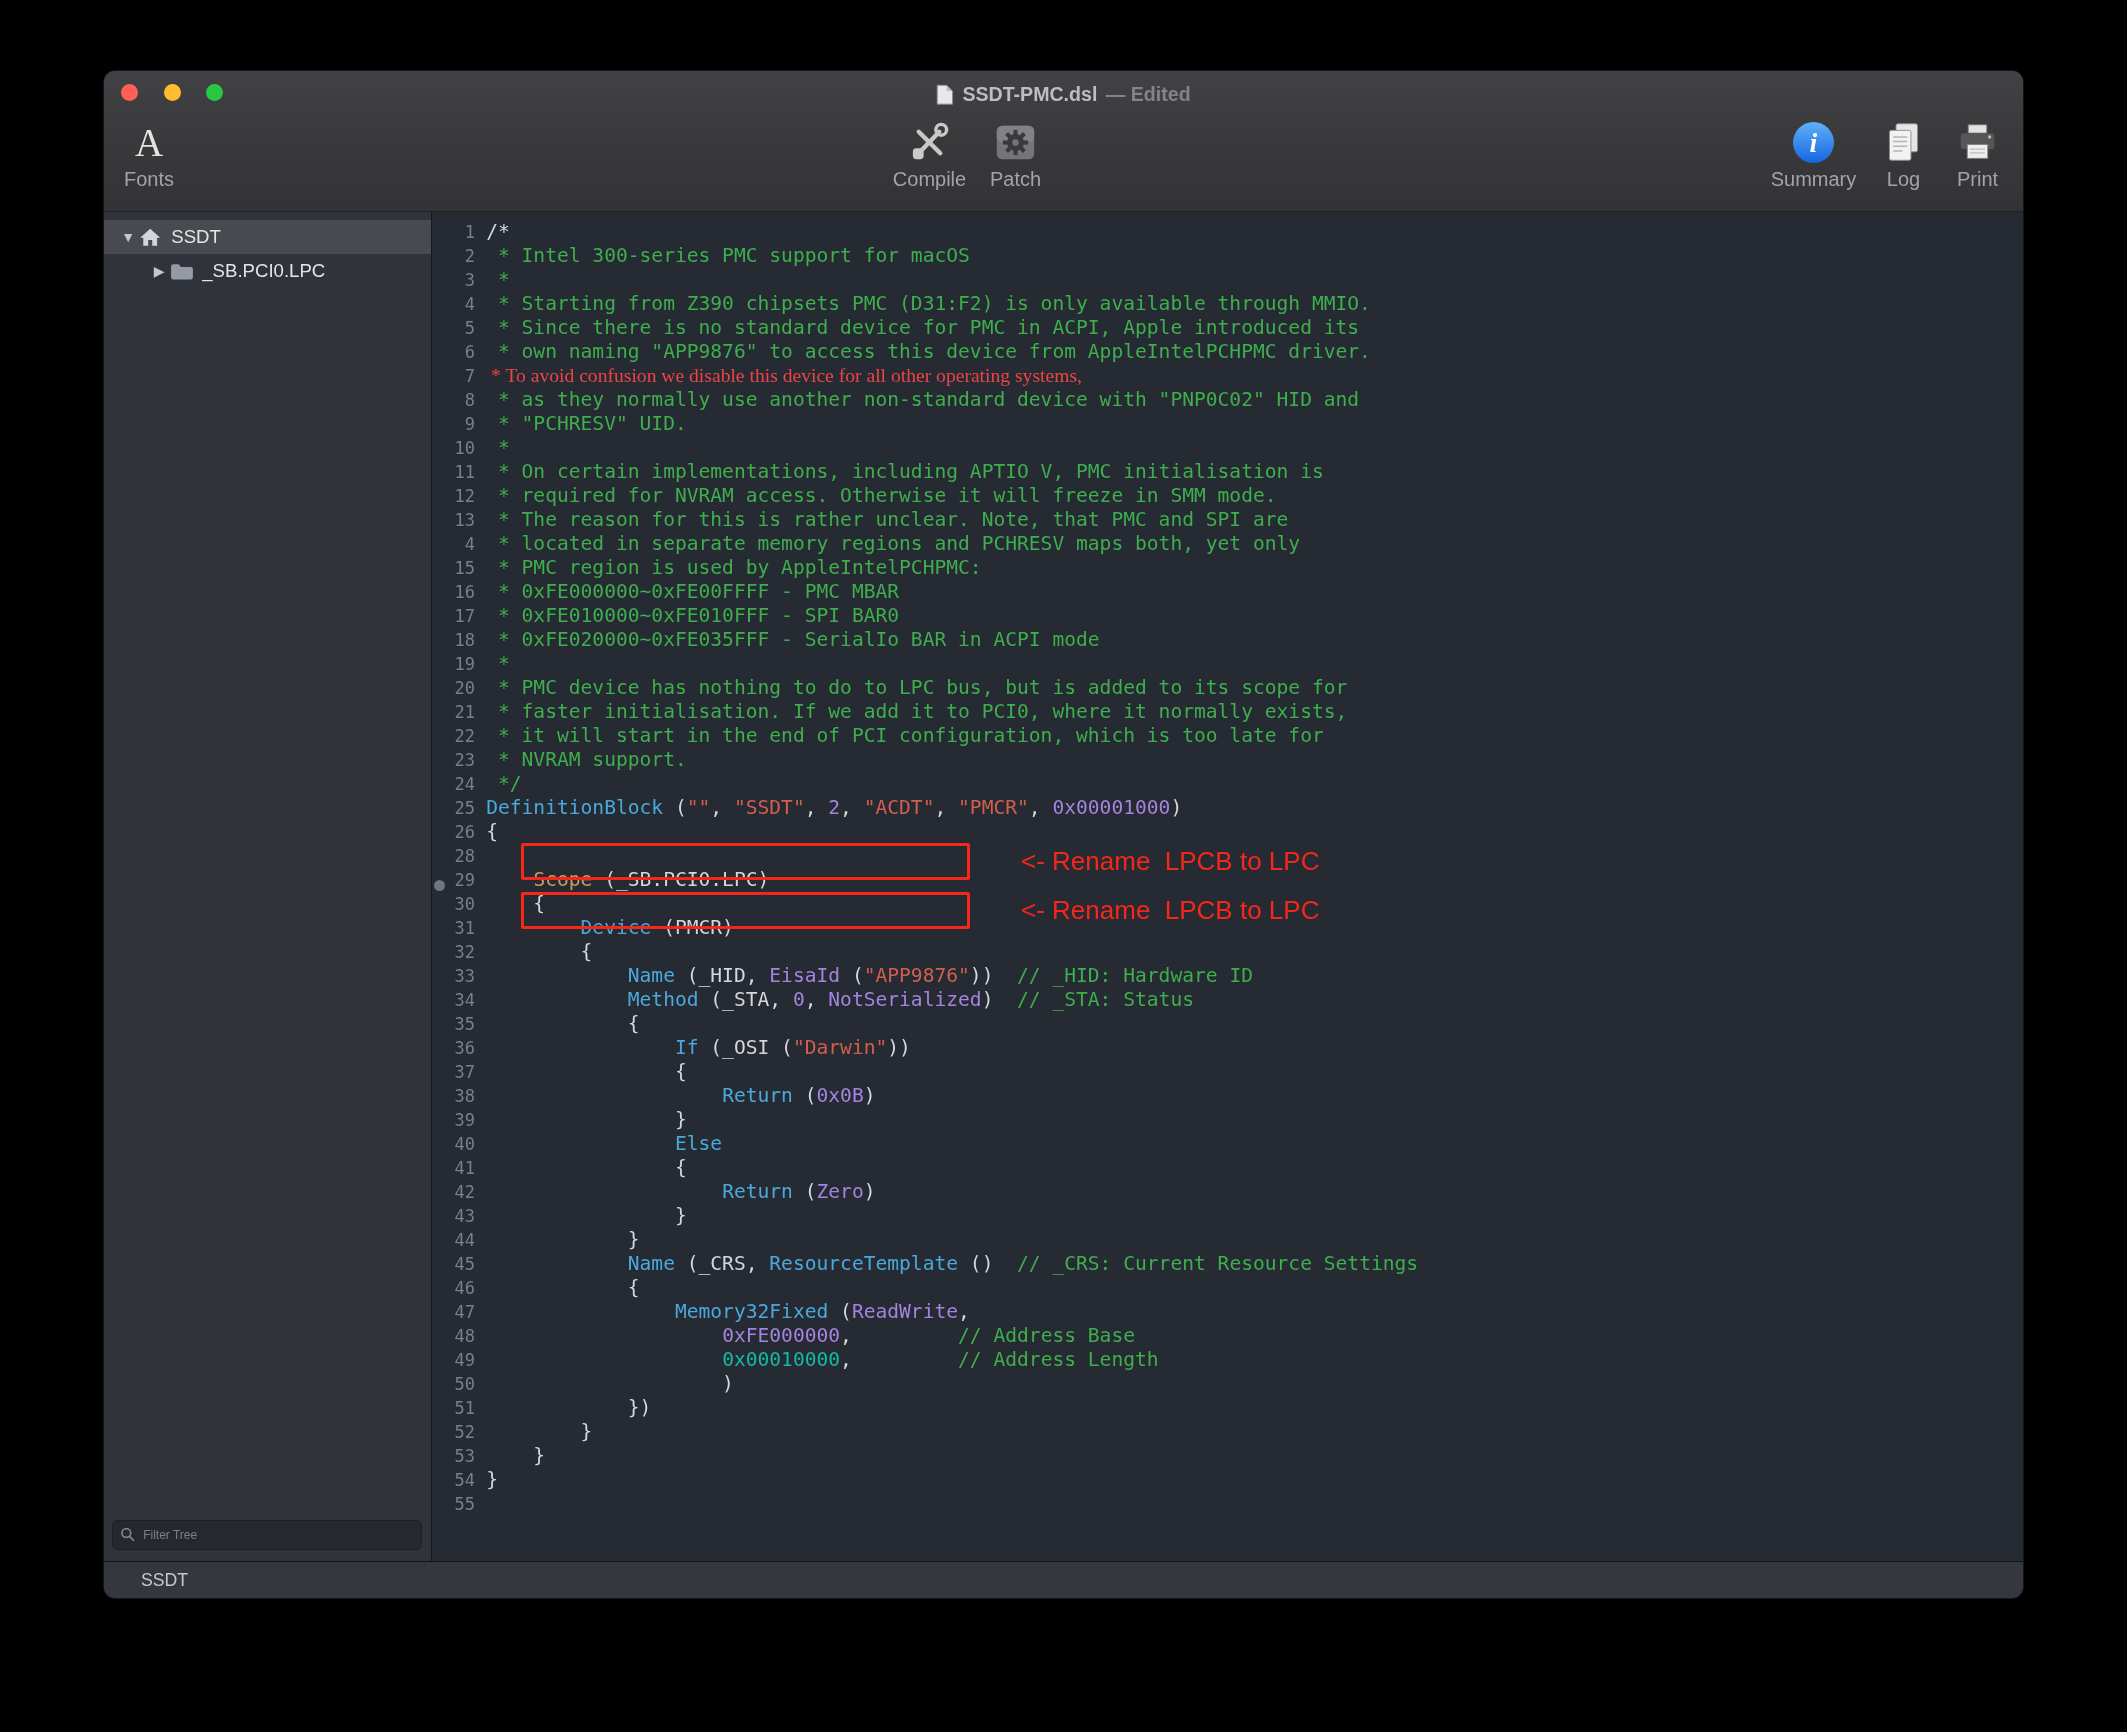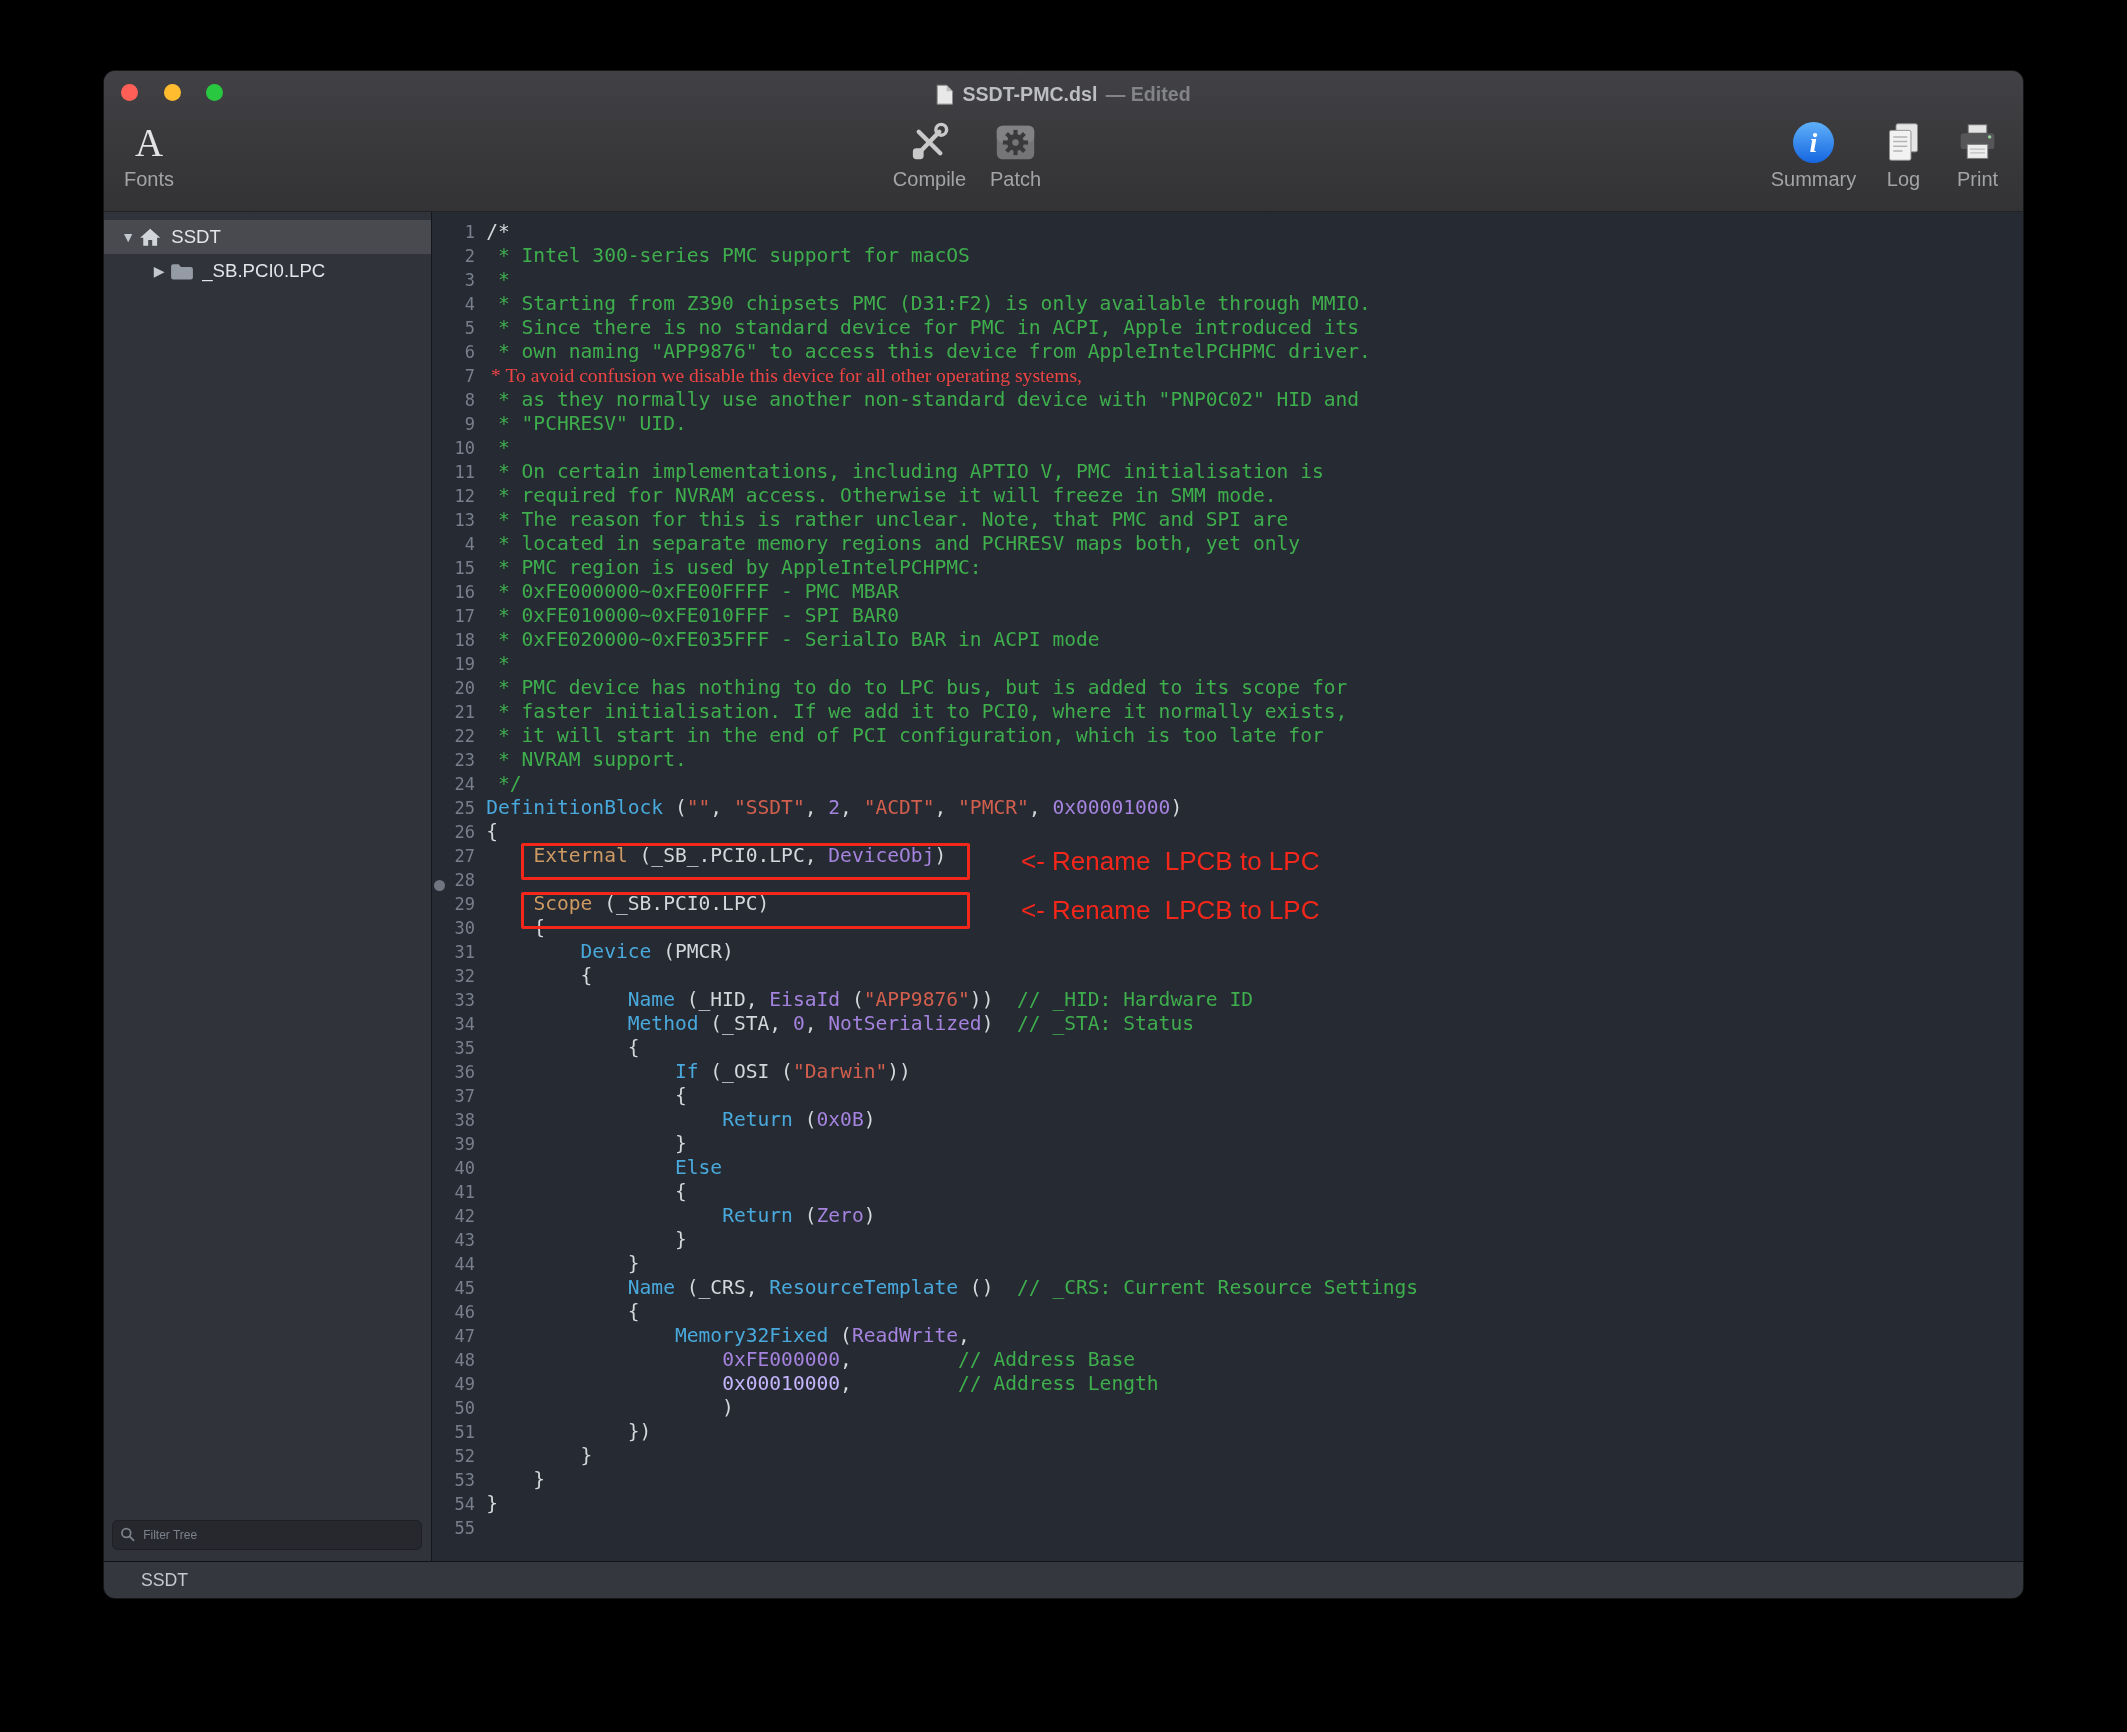--- a/index.html
+++ b/index.html
@@ -331,24 +331,20 @@
           </div>
           <div class="code-line">
             <span class="line-no">25</span>
             <span class="line-text"><span style="color: rgb(74, 169, 220);">DefinitionBlock</span><span style="color: rgb(212, 215, 220);"> (</span><span style="color: rgb(210, 95, 77);">""</span><span style="color: rgb(212, 215, 220);">, </span><span style="color: rgb(210, 95, 77);">"SSDT"</span><span style="color: rgb(212, 215, 220);">, </span><span style="color: rgb(165, 131, 222);">2</span><span style="color: rgb(212, 215, 220);">, </span><span style="color: rgb(210, 95, 77);">"ACDT"</span><span style="color: rgb(212, 215, 220);">, </span><span style="color: rgb(210, 95, 77);">"PMCR"</span><span style="color: rgb(212, 215, 220);">, </span><span style="color: rgb(165, 131, 222);">0x00001000</span><span style="color: rgb(212, 215, 220);">)</span></span>
           </div>
           <div class="code-line">
             <span class="line-no">26</span>
             <span class="line-text"><span style="color: rgb(212, 215, 220);">{</span></span>
           </div>
           <div class="code-line">
-            <span class="line-no">27</span>
-            <span class="line-text"><span style="color: rgb(212, 215, 220);">    </span><span style="color: rgb(207, 154, 98);">External</span><span style="color: rgb(212, 215, 220);"> (_SB_.PCI0.LPC, </span><span style="color: rgb(165, 131, 222);">DeviceObj</span><span style="color: rgb(212, 215, 220);">)</span></span>
-          </div>
-          <div class="code-line">
             <span class="line-no">28</span>
             <span class="line-text"></span>
           </div>
           <div class="code-line">
             <span class="line-no">29</span>
             <span class="line-text"><span style="color: rgb(212, 215, 220);">    </span><span style="color: rgb(207, 154, 98);">Scope</span><span style="color: rgb(212, 215, 220);"> (_SB.PCI0.LPC)</span></span>
           </div>
           <div class="code-line">
             <span class="line-no">30</span>
             <span class="line-text"><span style="color: rgb(212, 215, 220);">    {</span></span>
@@ -420,21 +416,21 @@
           <div class="code-line">
             <span class="line-no">47</span>
             <span class="line-text"><span style="color: rgb(212, 215, 220);">                </span><span style="color: rgb(74, 169, 220);">Memory32Fixed</span><span style="color: rgb(212, 215, 220);"> (</span><span style="color: rgb(165, 131, 222);">ReadWrite</span><span style="color: rgb(212, 215, 220);">,</span></span>
           </div>
           <div class="code-line">
             <span class="line-no">48</span>
             <span class="line-text"><span style="color: rgb(212, 215, 220);">                    </span><span style="color: rgb(165, 131, 222);">0xFE000000</span><span style="color: rgb(212, 215, 220);">,</span><span style="color: rgb(63, 174, 77);">         // Address Base</span></span>
           </div>
           <div class="code-line">
             <span class="line-no">49</span>
-            <span class="line-text"><span style="color: rgb(212, 215, 220);">                    </span><span style="color: #c4b5fd;">0x00010000</span><span style="color: rgb(212, 215, 220);">,</span><span style="color: rgb(63, 174, 77);">         // Address Length</span></span>
+            <span class="line-text"><span style="color: rgb(212, 215, 220);">                    </span><span style="color: #14b8a6;">0x00010000</span><span style="color: rgb(212, 215, 220);">,</span><span style="color: rgb(63, 174, 77);">         // Address Length</span></span>
           </div>
           <div class="code-line">
             <span class="line-no">50</span>
             <span class="line-text"><span style="color: rgb(212, 215, 220);">                    )</span></span>
           </div>
           <div class="code-line">
             <span class="line-no">51</span>
             <span class="line-text"><span style="color: rgb(212, 215, 220);">            })</span></span>
           </div>
           <div class="code-line">

